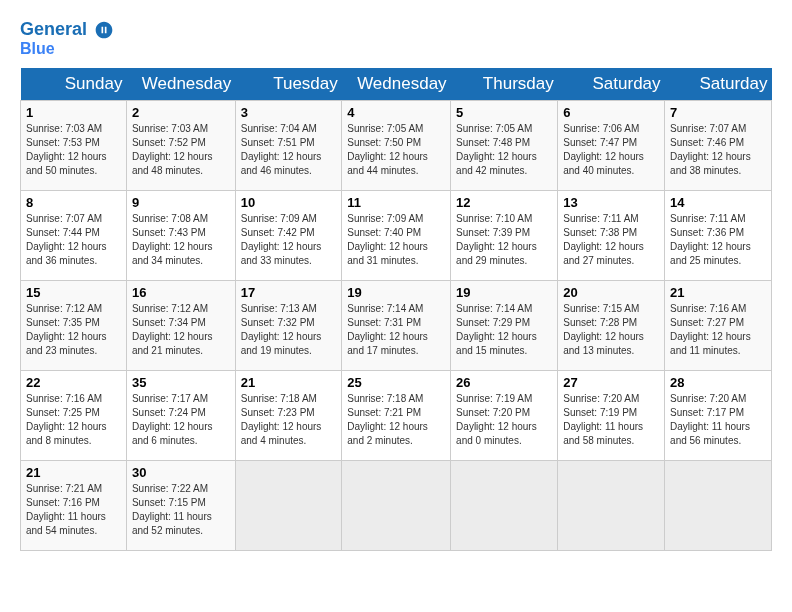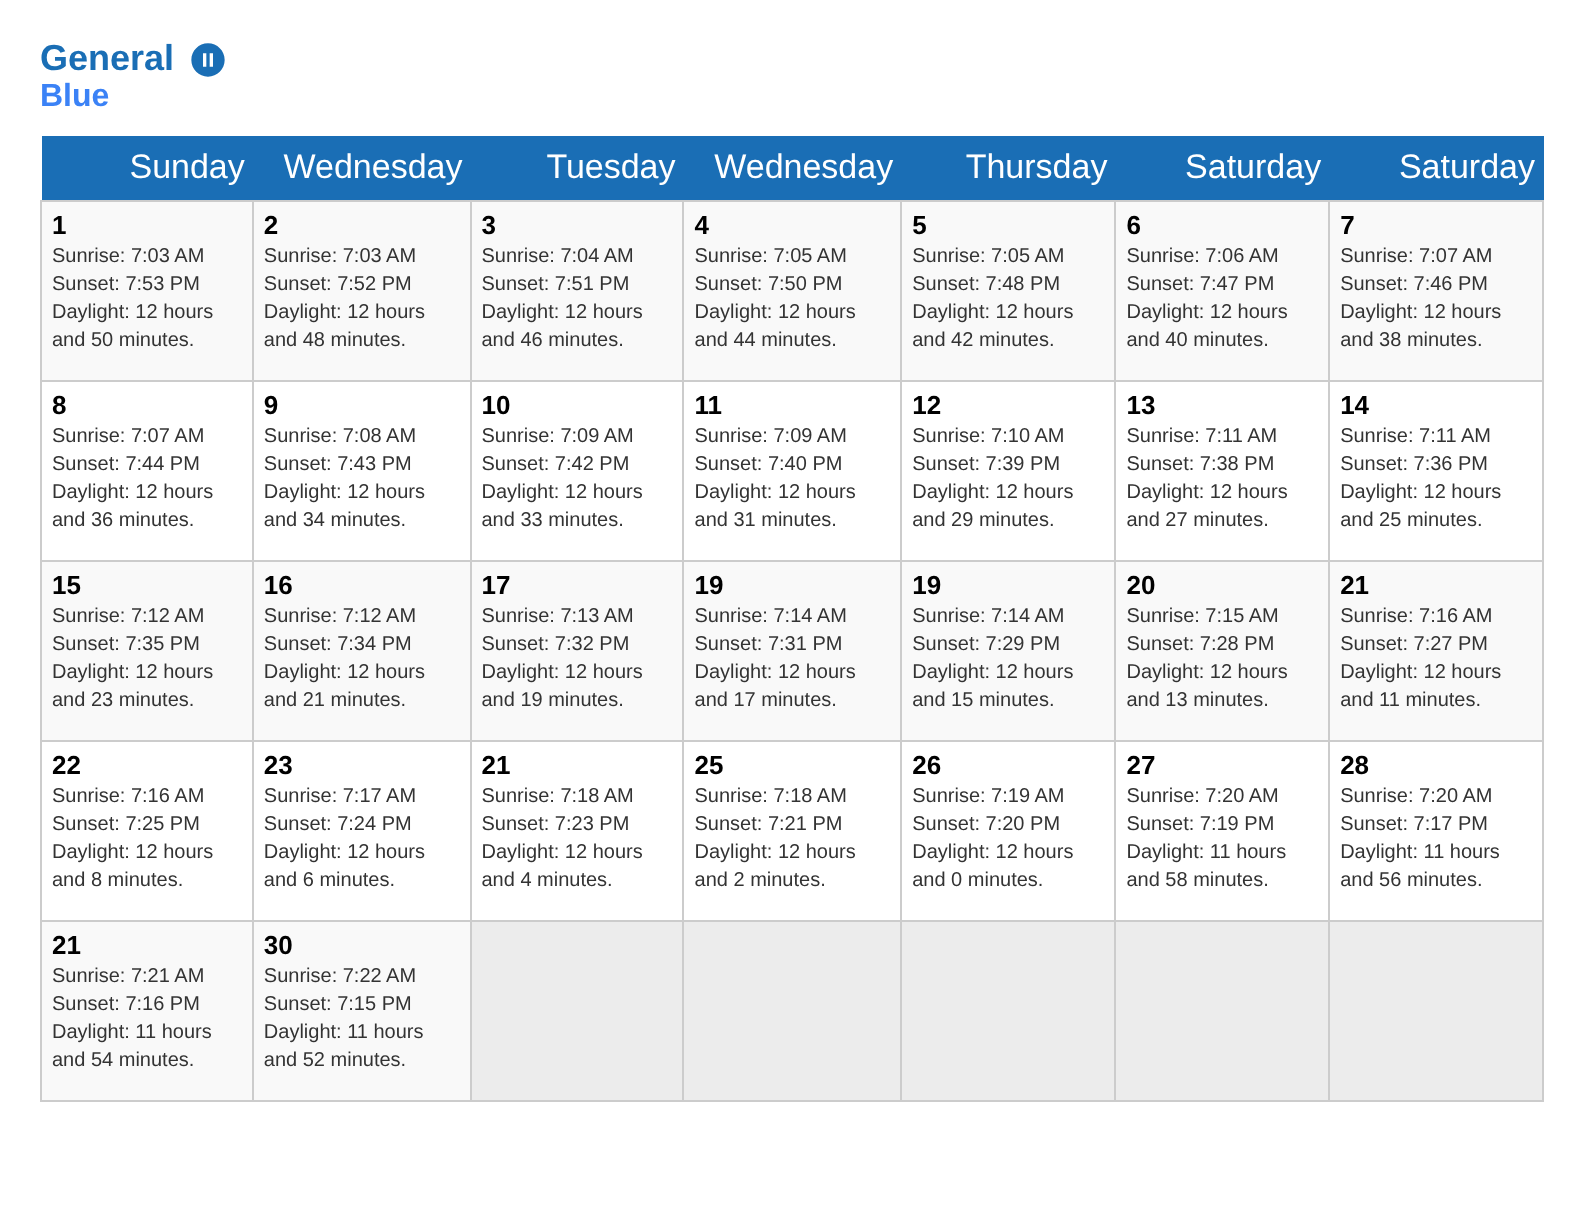--- a/index.html
+++ b/index.html
@@ -296,21 +296,21 @@
       <tr>
         <td>
         <span class="day-number">22</span>
         <div class="day-info">
           Sunrise: 7:16 AM<br>
           Sunset: 7:25 PM<br>
           Daylight: 12 hours and 8 minutes.
         </div>
       </td>
         <td>
-        <span class="day-number">23</span>
+        <span class="day-number">35</span>
         <div class="day-info">
           Sunrise: 7:17 AM<br>
           Sunset: 7:24 PM<br>
           Daylight: 12 hours and 6 minutes.
         </div>
       </td>
         <td>
         <span class="day-number">21</span>
         <div class="day-info">
           Sunrise: 7:18 AM<br>

